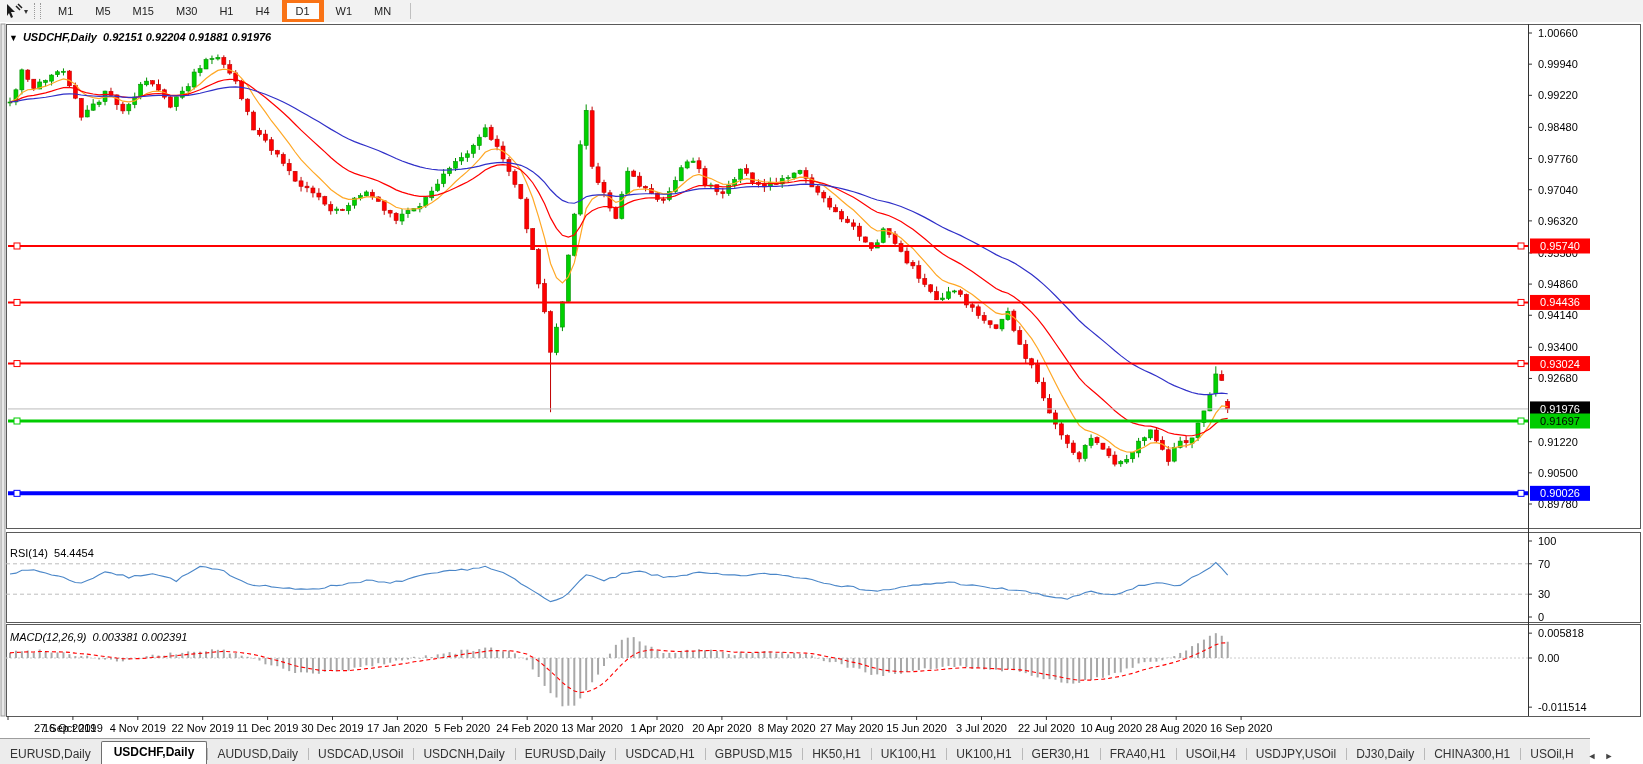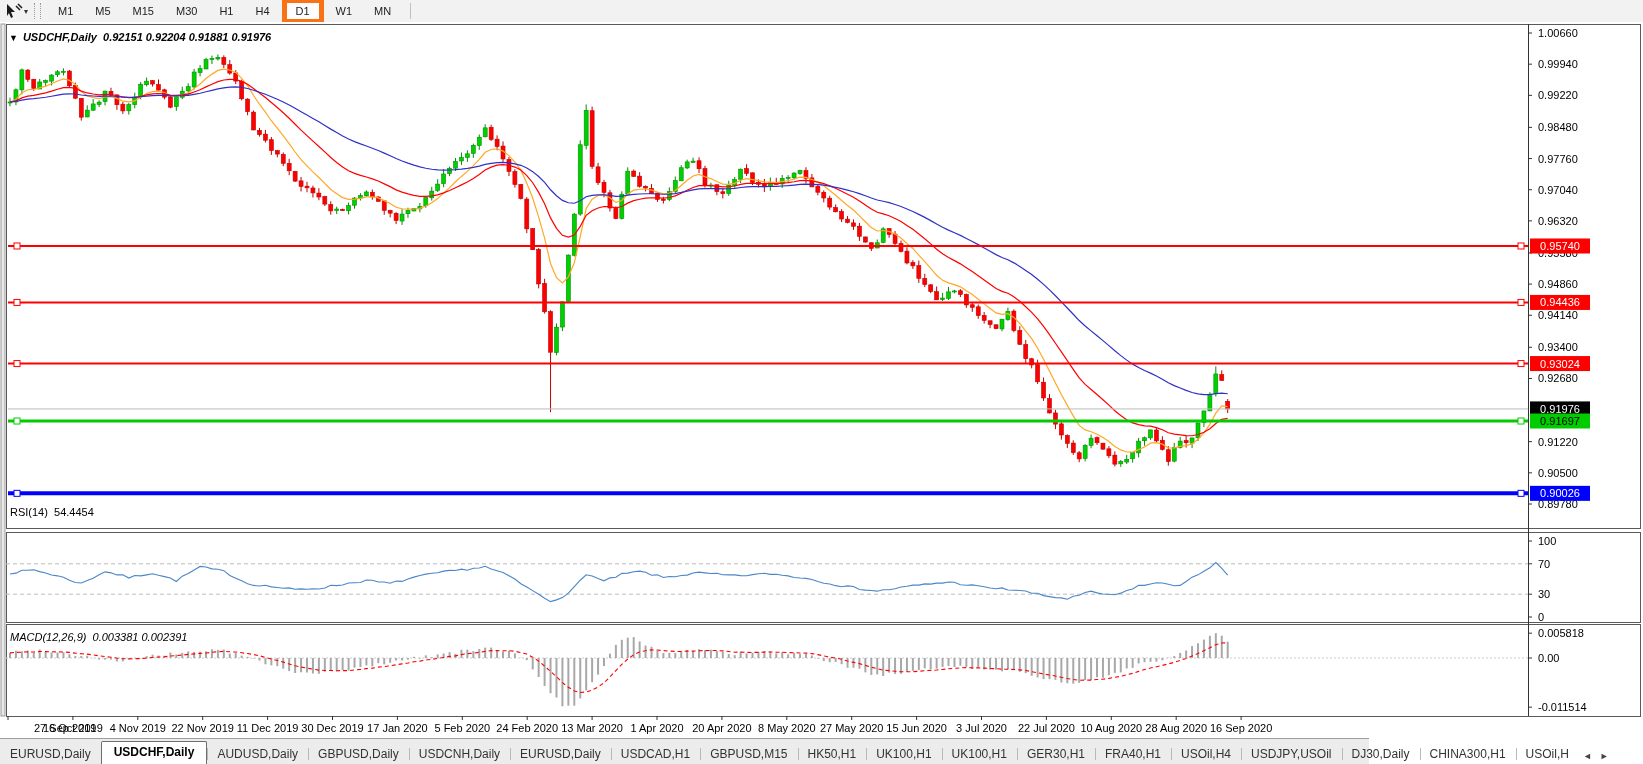--- a/index.html
+++ b/index.html
@@ -14,24 +14,24 @@
   .grip{width:5px;height:16px;margin:0 6px 0 2px;border-left:1px dotted #9a9a9a;border-right:1px dotted #9a9a9a;}
   .tf-btn{padding:2px 9px;margin:0 1px;border:1px solid transparent;border-radius:2px;cursor:default;}
   .tf-btn.active{background:#fdfdfd;border:5px solid #f97316;}
   .tb-sep{width:1px;height:16px;background:#c0c0c0;margin:0 8px;}
   
   #chart-wrap{position:absolute;left:0;top:22px;width:1643px;height:716px;}
   #chart-svg{position:absolute;left:0;top:0;}
   .overlay-label{position:absolute;font-size:11px;color:#000;white-space:nowrap;z-index:5;}
   #chart-title{top:9px;left:9px;font-weight:700;font-style:italic;}
   #chart-title .caret{font-size:9px;margin-right:5px;}
-  #rsi-label{top:484px;left:10px;text-align:center;}
+  #rsi-label{top:525px;left:10px;text-align:center;}
   #macd-label{top:609px;left:10px;font-style:italic;}
   
-  #tabbar{position:absolute;left:0;top:738px;width:1369px;height:26px;background:#ececec;
+  #tabbar{position:absolute;left:0;top:738px;width:1590px;height:26px;background:#ececec;
     border-top:1px solid #9e9e9e;display:flex;align-items:flex-end;font-size:12px;color:#333;}
   .tab{padding:3px 10px 4px 10px;position:relative;cursor:default;white-space:nowrap;}
   .tab:not(.active):not(:first-child)::before{content:"";position:absolute;left:0;top:4px;bottom:5px;width:1px;background:#b9b9b9;}
   .tab.active{background:#fff;border:1px solid #6e6e6e;border-bottom:1px solid #fff;font-weight:700;color:#000;
     border-radius:2px 2px 0 0;padding:3px 12px 5px 12px;}
   #tab-scroll{margin-left:auto;display:flex;align-items:center;gap:8px;padding:0 8px 4px 4px;color:#444;font-size:9px;}
   #tab-scroll span{cursor:default;}
 </style>
 </head>
 <body>
@@ -830,21 +830,21 @@
     <div id="macd-label" class="overlay-label">
       <span>MACD(12,26,9)</span>&nbsp;
       <span>0.003381 0.002391</span>
     </div>
   </div>
 
   <div id="tabbar">
     <span class="tab">EURUSD,Daily</span>
       <span class="tab active">USDCHF,Daily</span>
       <span class="tab">AUDUSD,Daily</span>
-      <span class="tab">GBPUSD,Daily</span>
+      <span class="tab">USDCAD,USOil</span>
       <span class="tab">USDCNH,Daily</span>
       <span class="tab">EURUSD,Daily</span>
       <span class="tab">USDCAD,H1</span>
       <span class="tab">GBPUSD,M15</span>
       <span class="tab">HK50,H1</span>
       <span class="tab">UK100,H1</span>
       <span class="tab">UK100,H1</span>
       <span class="tab">GER30,H1</span>
       <span class="tab">FRA40,H1</span>
       <span class="tab">USOil,H4</span>

